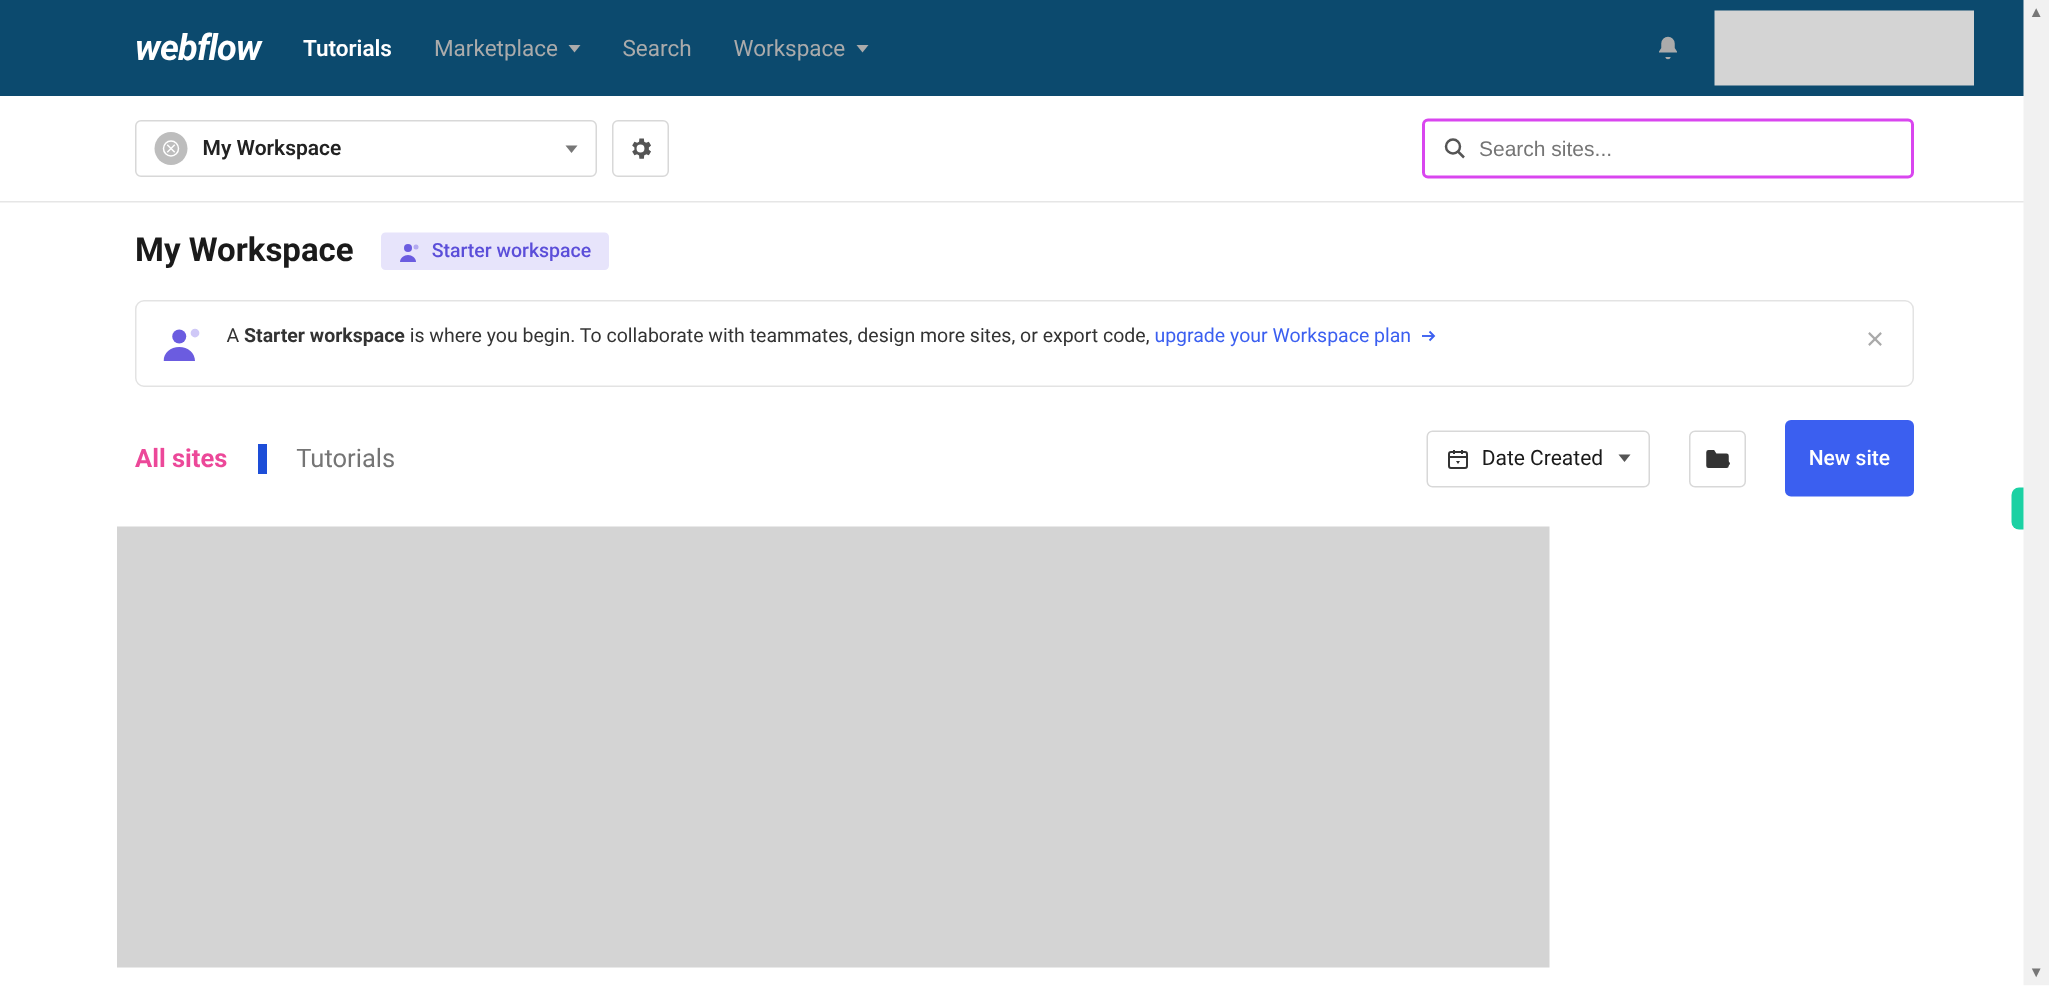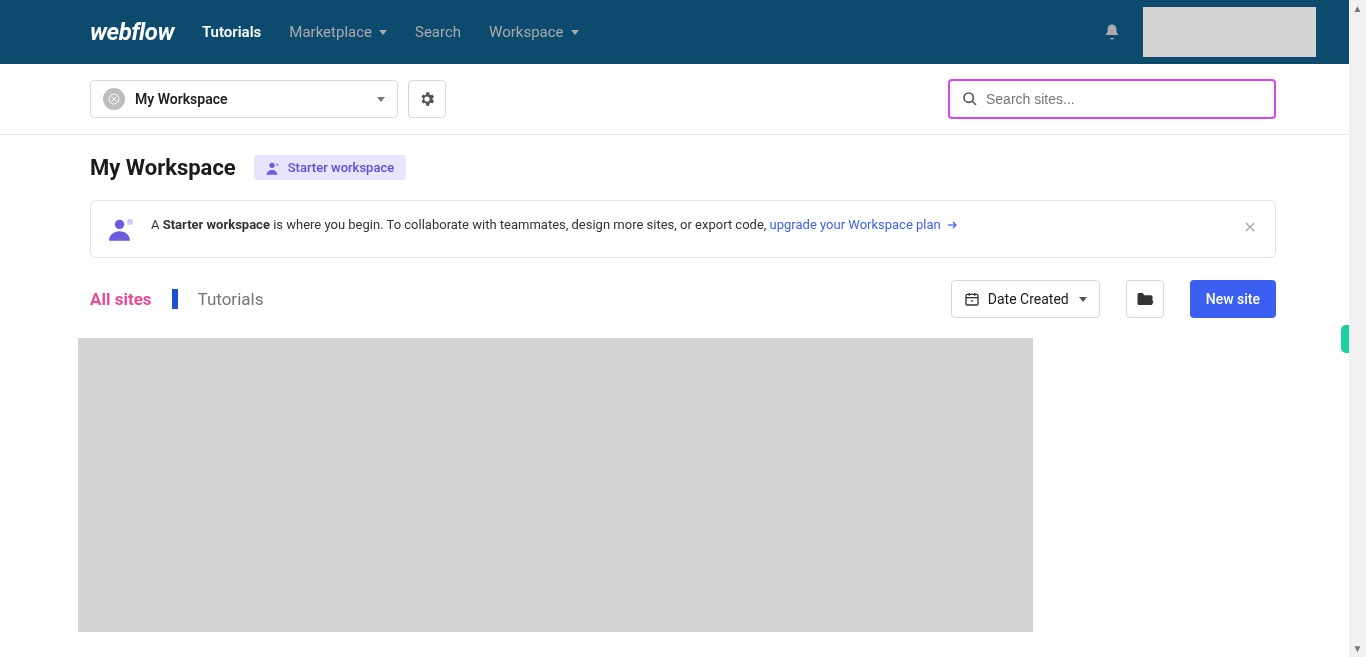--- a/index.html
+++ b/index.html
@@ -44,21 +44,21 @@
 
 .tabs-row { display: flex; align-items: center; margin-bottom: 20px; }
 .tab { font-size: 17px; padding-right: 20px; cursor: pointer; }
 .tab.active { font-weight: 700; color: #ec4899; }
 .tab.inactive { color: #757575; border-left: 6px solid #1d4ed8; padding-left: 20px; }
 .tabs-right { margin-left: auto; display: flex; align-items: center; gap: 26px; }
 .sort-btn { border: 1px solid #d8d8d8; border-radius: 4px; height: 38px; padding: 0 12px; display: flex; align-items: center; cursor: pointer; font-size: 14px; }
 .sort-btn svg { margin-right: 8px; }
 .sort-btn .dd { margin-left: 10px; width: 0; height: 0; border-left: 4px solid transparent; border-right: 4px solid transparent; border-top: 5px solid #555; }
 .folder-btn { border: 1px solid #d8d8d8; border-radius: 4px; width: 38px; height: 38px; display: flex; align-items: center; justify-content: center; cursor: pointer; }
-.newsite-btn { background: #3b5ff0; color: #fff; border-radius: 4px; height: 38px; padding: 0 16px; display: flex; align-items: center; font-size: 14px; font-weight: 500; cursor: pointer; }
+.newsite-btn { background: #3b5ff0; color: #fff; border-radius: 4px; height: 51px; padding: 0 16px; display: flex; align-items: center; font-size: 14px; font-weight: 500; cursor: pointer; }
 
 
 .site-slab { background: #d4d4d4; height: 294px; width: 955px; margin-left: -12px; }
 
 
 .scrollbar { position: absolute; right: 0; top: 0; width: 17px; height: 100%; background: #f1f1f1; }
 .scroll-arrow { width: 17px; height: 17px; display: flex; align-items: center; justify-content: center; color: #777; font-size: 10px; position: absolute; }
 .scroll-arrow.up { top: 0; }
 .scroll-arrow.down { bottom: 0; }
 

